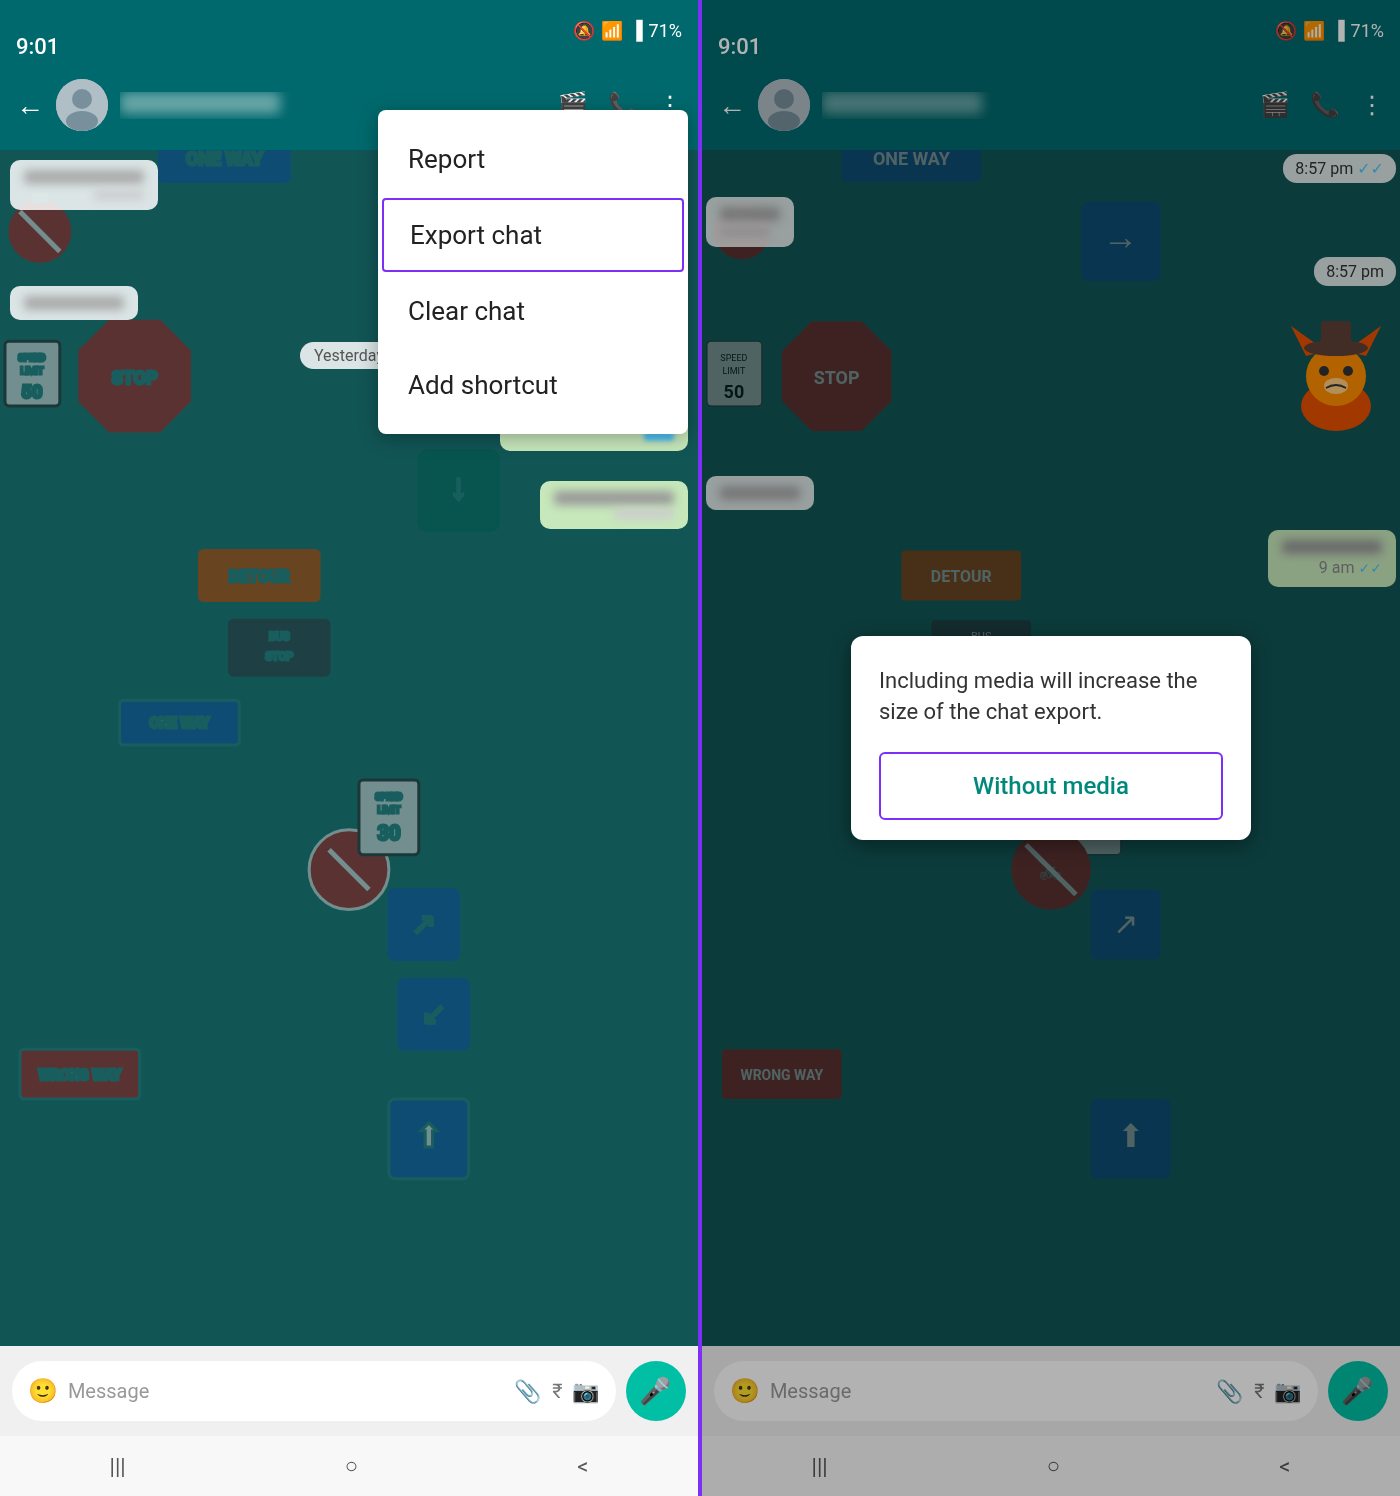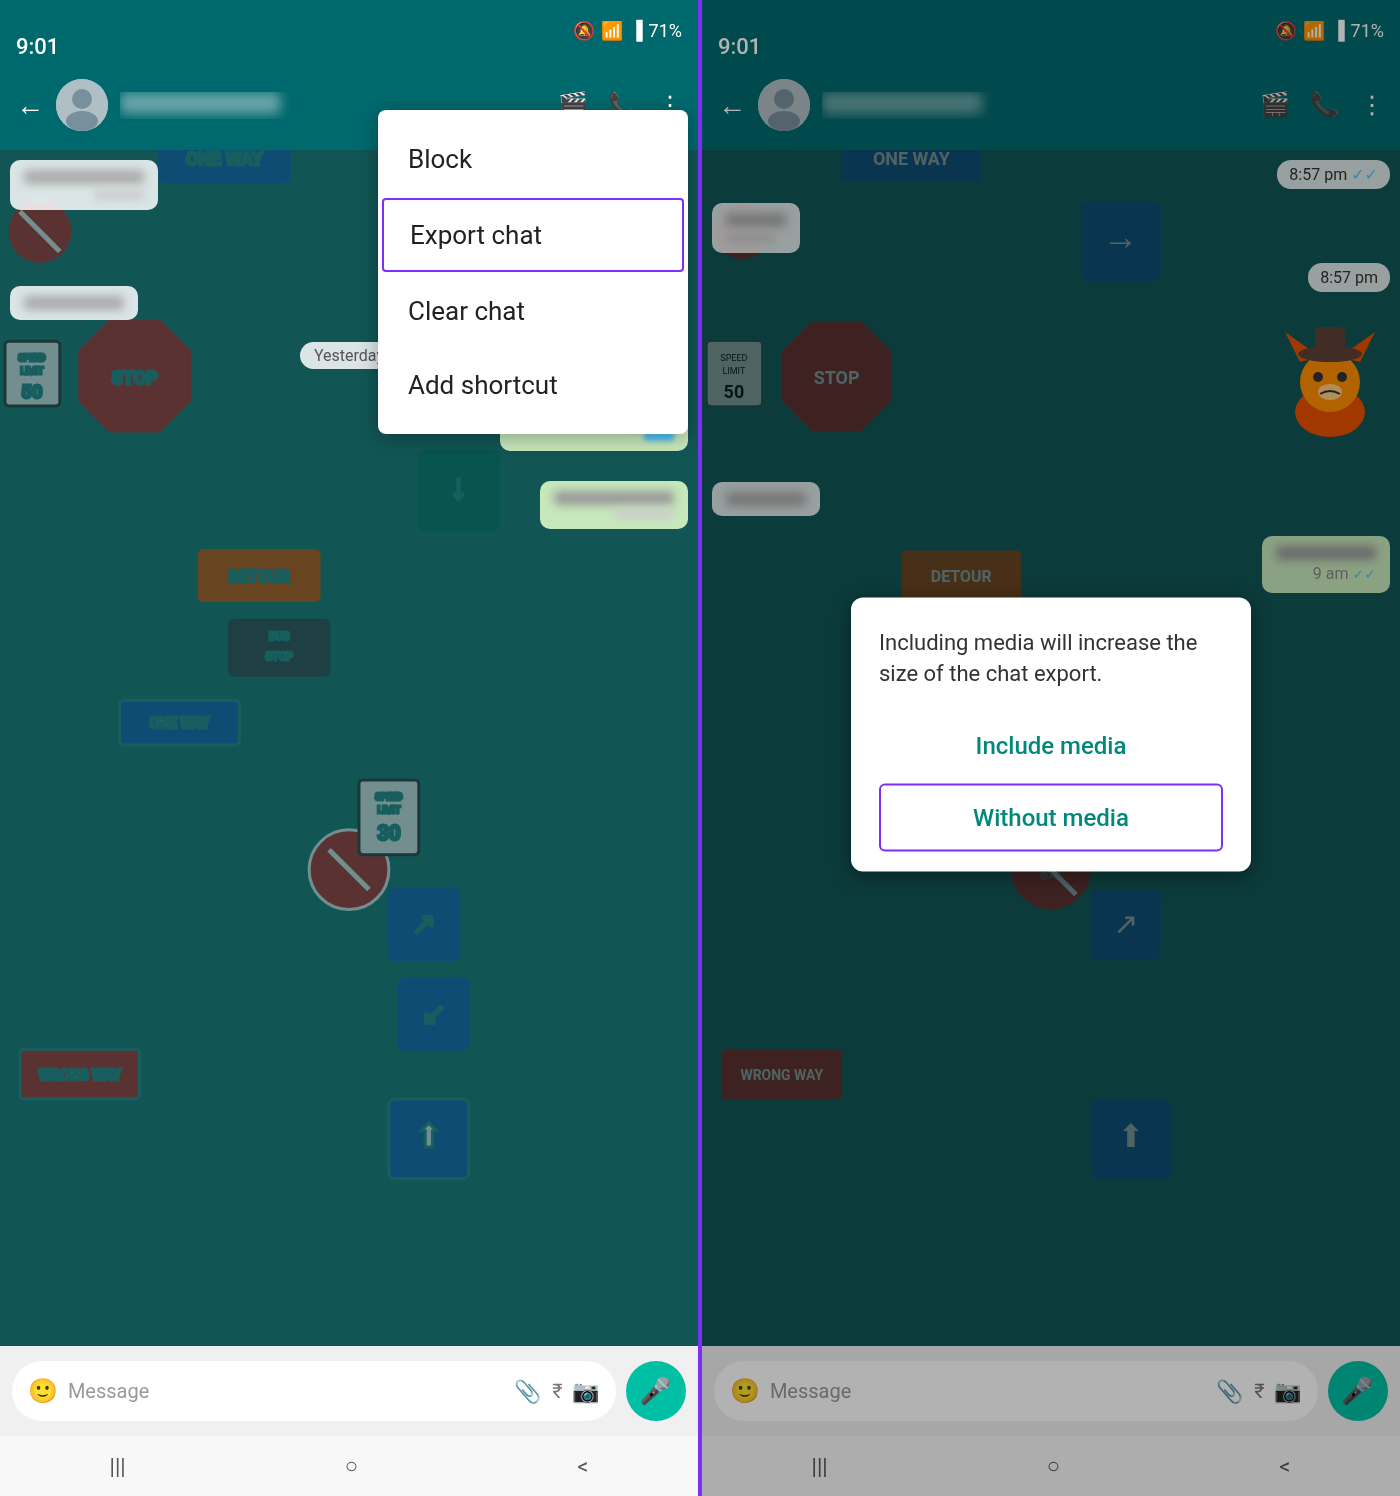--- a/index.html
+++ b/index.html
@@ -431,21 +431,21 @@
     </div>
 
     <div class="nav-bar">
       <span style="font-size:22px; color:#555;">|||</span>
       <span style="font-size:22px; color:#555;">○</span>
       <span style="font-size:22px; color:#555;">&lt;</span>
     </div>
 
     <div class="dropdown-menu">
       <div class="menu-item">
-        <span>Block</span>
+        <span>Report</span>
       </div>
       <div class="menu-item highlighted">
         <span>Export chat</span>
       </div>
       <div class="menu-item">
         <span>Clear chat</span>
       </div>
       <div class="menu-item">
         <span>Add shortcut</span>
       </div>
@@ -529,21 +529,21 @@
       <div class="contact-name">
         <span class="name-blur"></span>
       </div>
       <div class="header-icons">
         <span class="header-icon">🎬</span>
         <span class="header-icon">📞</span>
         <span class="header-icon">⋮</span>
       </div>
     </div>
 
-    <div style="position: absolute; top: 150px; left: 0; right: 0; bottom: 150px; z-index: 3; padding: 10px; display: flex; flex-direction: column; gap: 10px;">
+    <div style="position: absolute; top: 150px; left: 0; right: 0; bottom: 150px; z-index: 3; padding: 4px; display: flex; flex-direction: column; gap: 10px;">
 
       <div style="display:flex; justify-content:flex-end; margin-bottom:4px;">
         <div style="background:rgba(255,255,255,0.85); border-radius:14px; padding:5px 12px; font-size:16px; color:#333; display:flex; align-items:center; gap:4px;">
           <span>8:57 pm</span>
           <span style="color:#4fc3f7;">✓✓</span>
         </div>
       </div>
 
       <div style="display:flex; justify-content:flex-start;">
         <div style="background:rgba(255,255,255,0.85); border-radius:10px; padding:10px 14px; max-width:65%;">
@@ -613,17 +613,16 @@
     <div class="nav-bar">
       <span style="font-size:22px; color:#555;">|||</span>
       <span style="font-size:22px; color:#555;">○</span>
       <span style="font-size:22px; color:#555;">&lt;</span>
     </div>
 
     <div class="dialog-overlay"></div>
 
     <div class="dialog">
       <p class="dialog-text">Including media will increase the size of the chat export.</p>
-      <div class="dialog-btn">Include media</div>
       <div class="dialog-btn highlighted">Without media</div>
     </div>
   </div>
 </div>
 
 </body></html>

